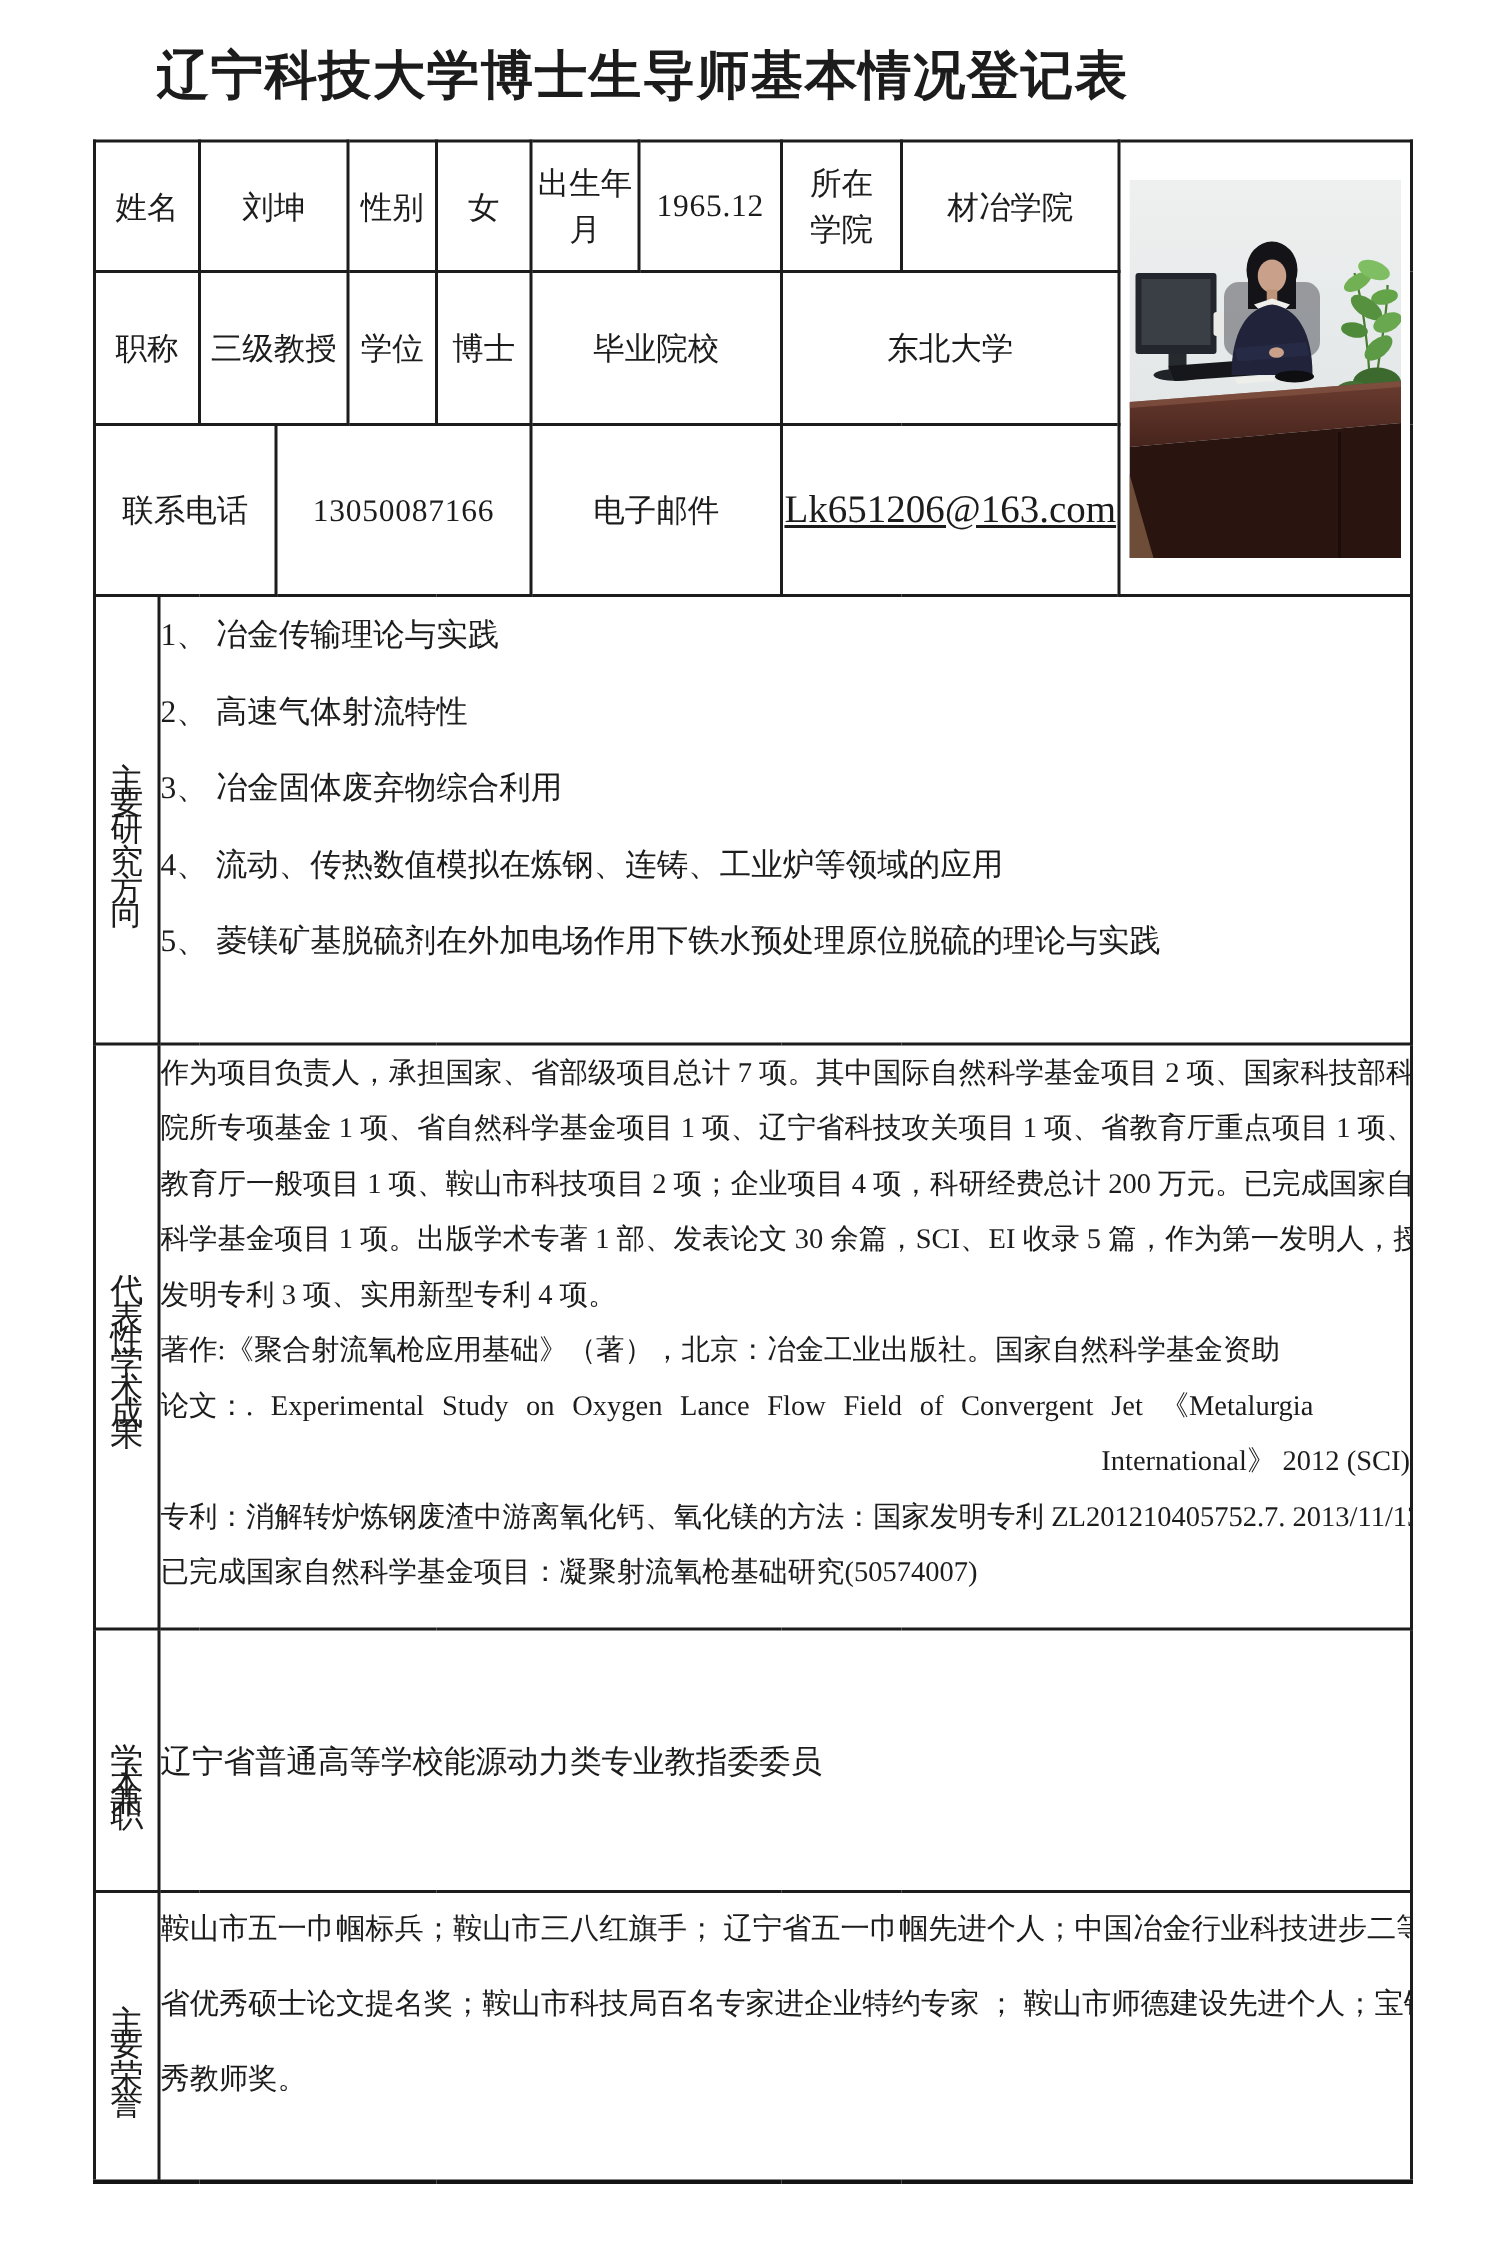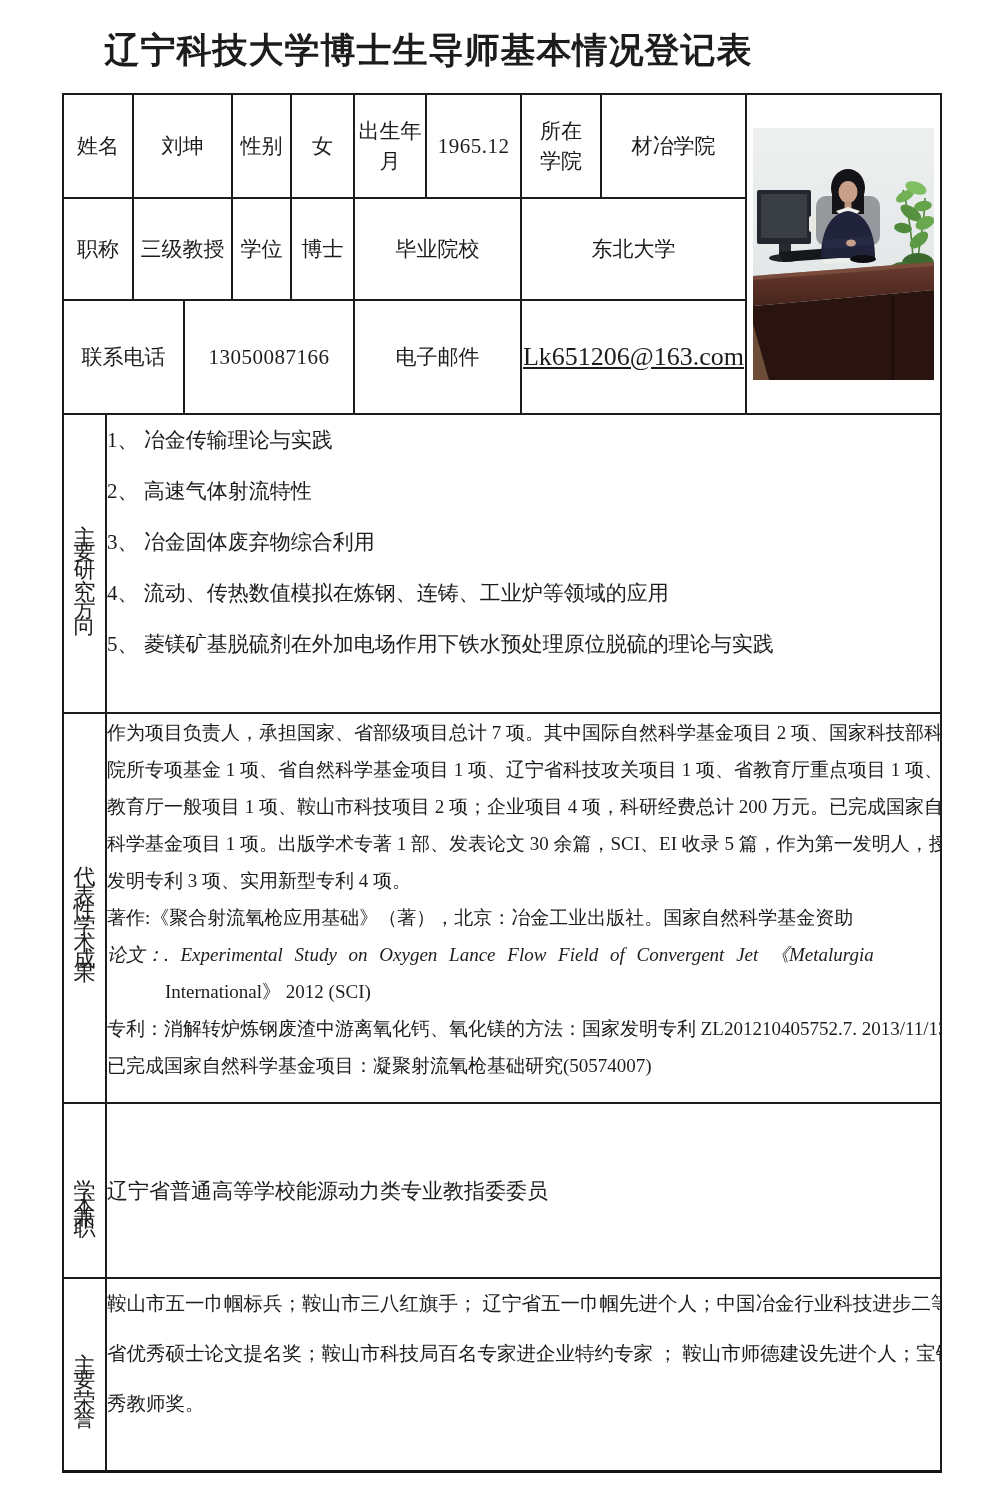--- a/index.html
+++ b/index.html
@@ -27,22 +27,22 @@
   .vcell { text-align:center; vertical-align:middle; }
   .vtext { writing-mode:vertical-lr; text-orientation:upright; display:inline-block; font-size:22px; }
   .ls18 { letter-spacing:18px; }
   .ls16 { letter-spacing:16px; }
   .ls13 { letter-spacing:13px; }
   .content { vertical-align:top; text-align:left; }
   .research-content { padding:24px 0 0 16px;margin-top:40px; }
   .research-content > div { line-height:51px; white-space:nowrap; font-size:21px; }
   .ach-content { padding:7px 0 0 12px; }
   .ach-content > div { line-height:37px; font-size:19px; white-space:nowrap; }
-  .line-eng { word-spacing:7px;font-style:italic; }
-  .line-indent { padding-left:58px; }
+  .line-eng { word-spacing:7px; }
+  .line-indent { padding-left:58px;text-align:right; }
   .pos-content { vertical-align:middle; padding-left:14px; font-size:21px;margin-left:25px; }
   .honor-content { padding:12px 0 0 14px; }
   .honor-content > div { line-height:50px; font-size:19.5px; white-space:nowrap; }
   .photo-cell { vertical-align:middle; text-align:center; }
   .photo-frame { margin:6px auto; width:181px; height:252px; background:#fff; }
   .photo-frame svg { display:block; }
 </style>
 </head>
 <body>
 
@@ -57,21 +57,21 @@
     <col style="width:59px">
       <col style="width:63px">
       <col style="width:72px">
       <col style="width:95px">
     <col style="width:80px">
       <col style="width:145px">
       <col style="width:195px">
   </colgroup>
 
   <tbody>
-      <tr style="height:104px">
+      <tr style="height:87px">
     <td colspan="2" class="cc">姓名</td>
     <td colspan="2" class="cc">刘坤</td>
     <td class="cc">性别</td>
     <td class="cc">女</td>
     <td class="cc wrap2">出生年
 月</td>
     <td class="cc num">1965.12</td>
     <td class="cc wrap2">所在
 学院</td>
     <td class="cc">材冶学院</td>

